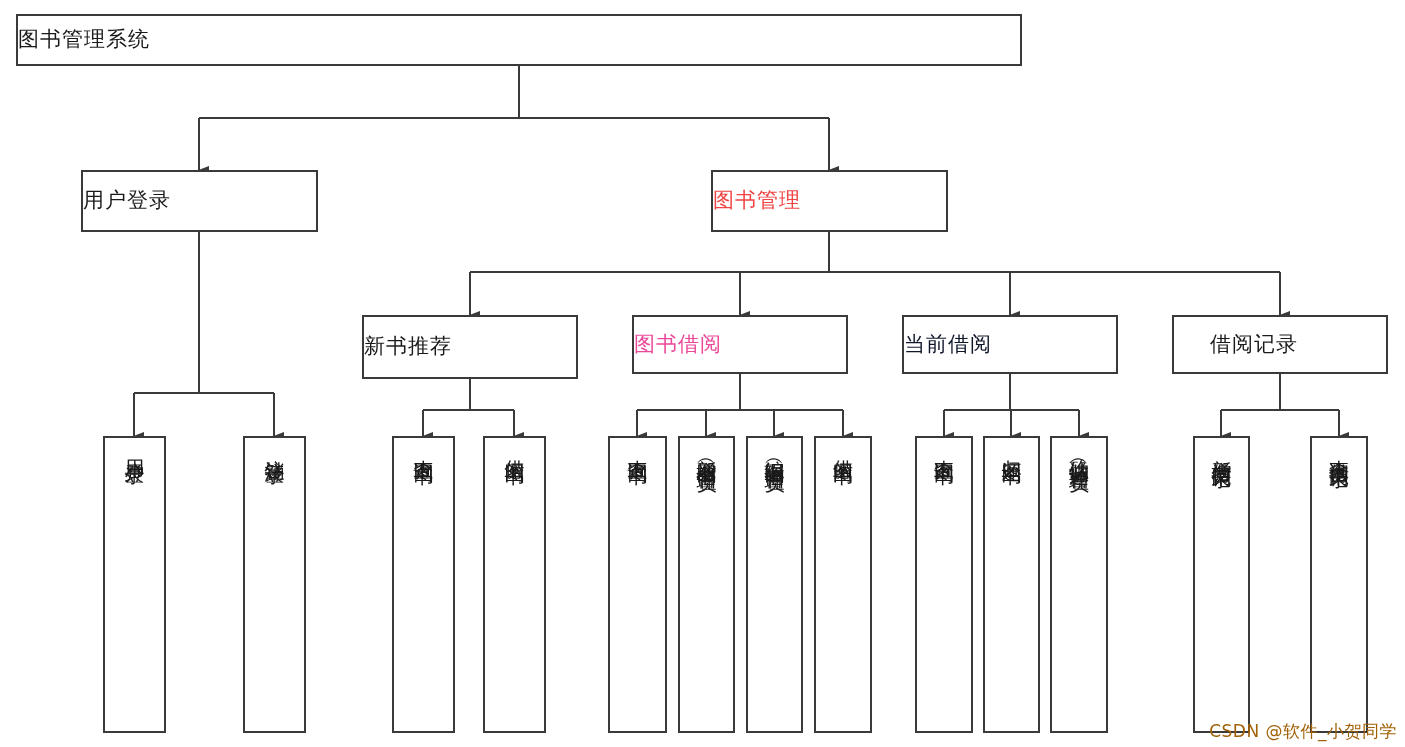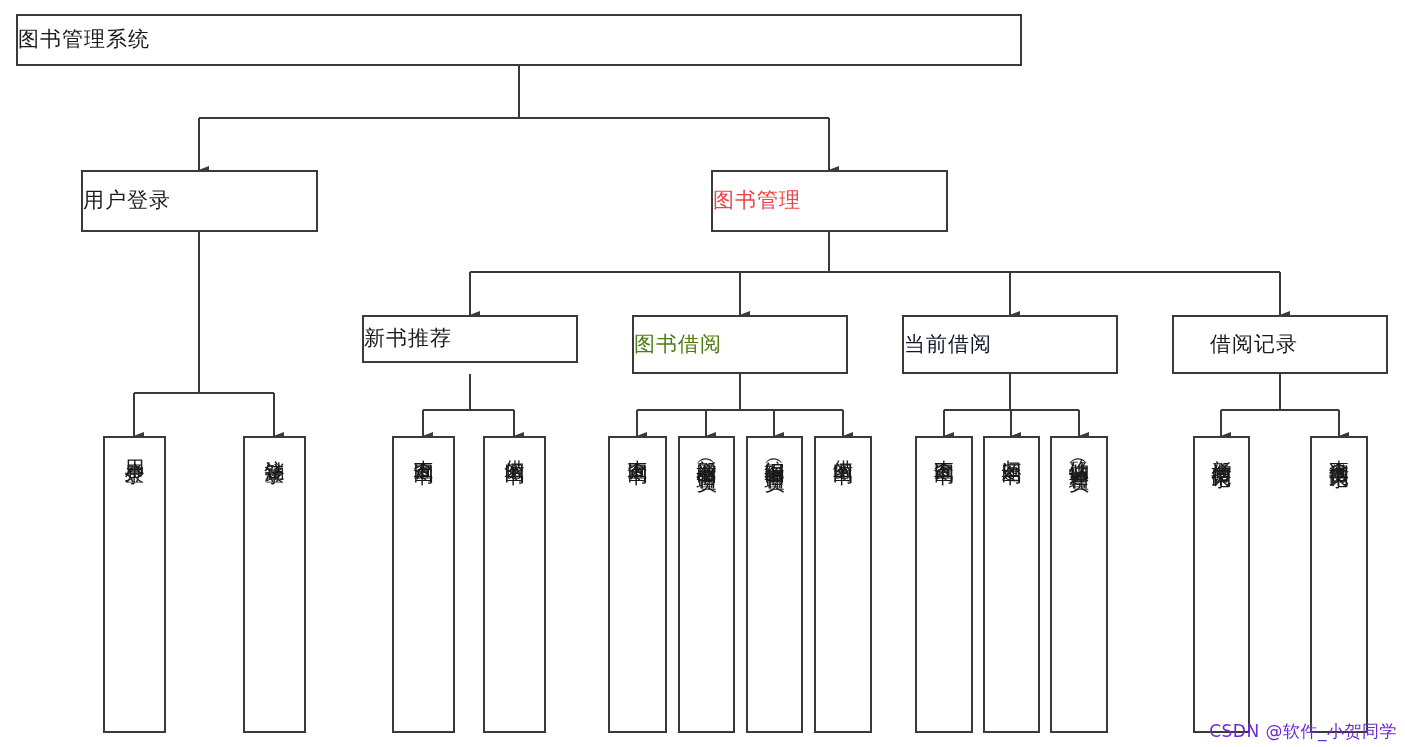--- a/index.html
+++ b/index.html
@@ -55,21 +55,21 @@
   }
   .node-box.vert .node-label {
     white-space: normal;
     text-align: center;
   }
   #watermark {
     position: absolute;
     right: 8px;
     bottom: 4px;
     font-size: 17px;
-    color: #6d28d9;
+    color: #a16207;
     letter-spacing: 0.5px;
     user-select: none;
     white-space: pre;
   }
 </style>
 </head>
 <body>
 
 <div id="diagram-root">
 
@@ -119,24 +119,24 @@
   <div id="nodes-layer">
       <div class="node-box horiz" style="left: 16px; top: 14px; width: 1006px; height: 52px; border-color: rgb(58, 58, 58); background: rgb(255, 255, 255); color: rgb(26, 26, 26);">
         <span class="node-label">图书管理系统</span>
       </div>
       <div class="node-box horiz" style="left: 81px; top: 170px; width: 237px; height: 62px; border-color: rgb(58, 58, 58); background: rgb(255, 255, 255); color: rgb(26, 26, 26);">
         <span class="node-label">用户登录</span>
       </div>
       <div class="node-box horiz" style="left: 711px; top: 170px; width: 237px; height: 62px; border-color: rgb(58, 58, 58); background: rgb(255, 255, 255); color: #ef4444;">
         <span class="node-label">图书管理</span>
       </div>
-      <div class="node-box horiz" style="left: 362px; top: 315px; width: 216px; height: 48px; border-color: rgb(58, 58, 58); background: rgb(255, 255, 255); color: rgb(26, 26, 26);">
+      <div class="node-box horiz" style="left: 362px; top: 315px; width: 216px; height: 64px; border-color: rgb(58, 58, 58); background: rgb(255, 255, 255); color: rgb(26, 26, 26);">
         <span class="node-label">新书推荐</span>
       </div>
-      <div class="node-box horiz" style="left: 632px; top: 315px; width: 216px; height: 59px; border-color: rgb(58, 58, 58); background: rgb(255, 255, 255); color: #4d7c0f;">
+      <div class="node-box horiz" style="left: 632px; top: 315px; width: 216px; height: 59px; border-color: rgb(58, 58, 58); background: rgb(255, 255, 255); color: #ec4899;">
         <span class="node-label">图书借阅</span>
       </div>
       <div class="node-box horiz" style="left: 902px; top: 315px; width: 216px; height: 59px; border-color: rgb(58, 58, 58); background: rgb(255, 255, 255); color: #0f172a;">
         <span class="node-label">当前借阅</span>
       </div>
       <div class="node-box horiz" style="left: 1172px; top: 315px; width: 216px; height: 59px; border-color: rgb(58, 58, 58); background: rgb(255, 255, 255); color: rgb(26, 26, 26); padding-left: 36px;">
         <span class="node-label">借阅记录</span>
       </div>
       <div class="node-box vert" style="left: 103px; top: 436px; width: 63px; height: 297px; border-color: rgb(58, 58, 58); background: rgb(255, 255, 255); color: rgb(26, 26, 26);">
         <span class="node-label">用户登录</span>

